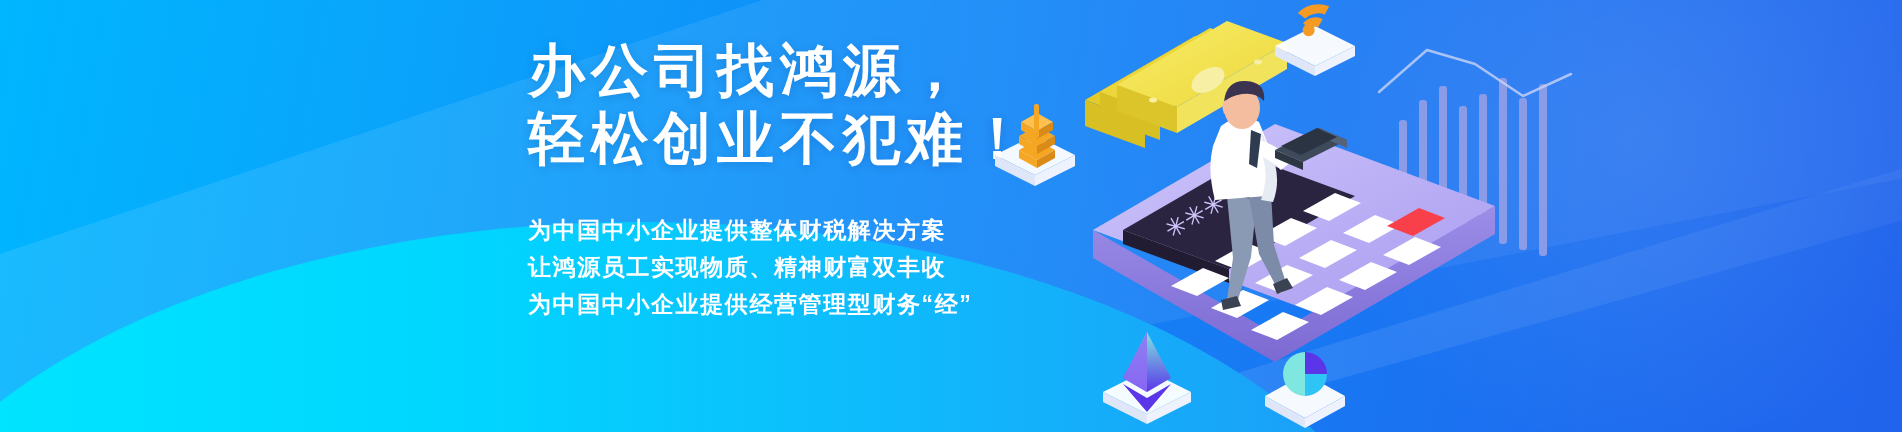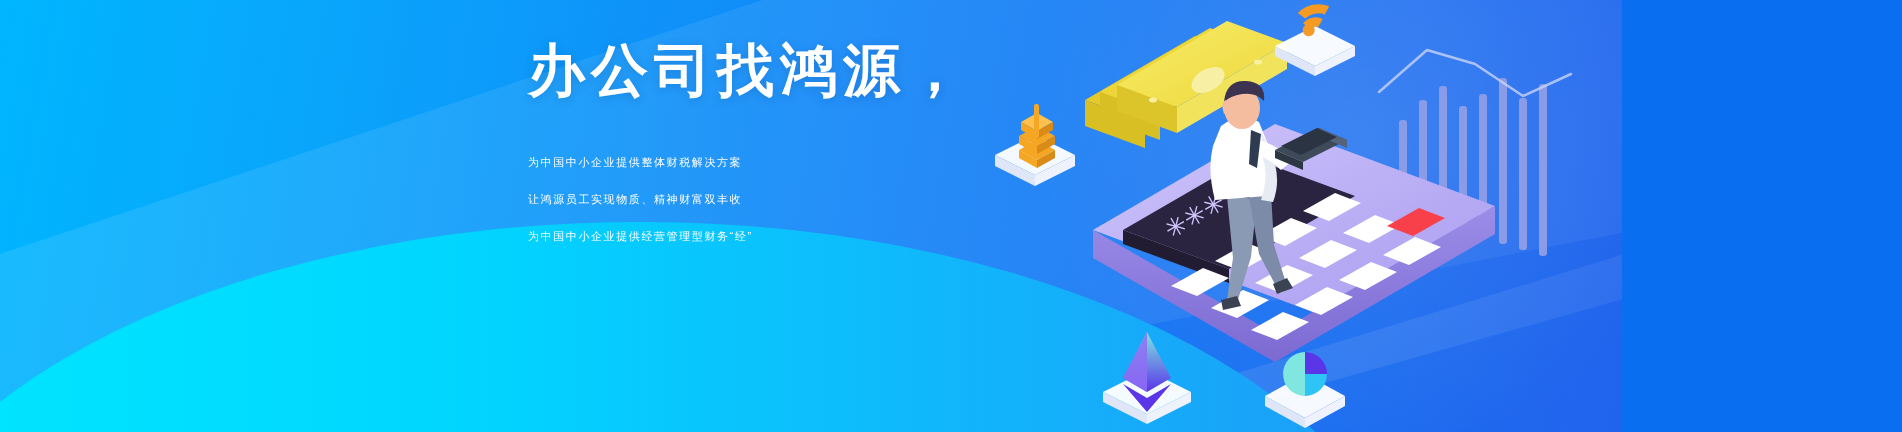--- a/index.html
+++ b/index.html
@@ -1,17 +1,17 @@
 <!DOCTYPE html>
 <html><head>
 <meta charset="utf-8">
 <style>
   html,body{margin:0;padding:0;background:#0a6ef0;}
   .banner{
-    position:relative;width:1622px;height:432px;overflow:hidden;
+    position:relative;width:1902px;height:432px;overflow:hidden;
     font-family:"Liberation Sans","DejaVu Sans",sans-serif;
     background:linear-gradient(100deg,#00b6ff 0%,#0aa3fb 22%,#1189f8 48%,#1a74f2 74%,#2163ec 100%);
   }
   
   .bg-diag{
     position:absolute;left:-60px;top:-160px;width:2100px;height:720px;
     background:linear-gradient(100deg,rgba(255,255,255,.10) 0%,rgba(255,255,255,.07) 55%,rgba(255,255,255,.04) 100%);
     transform:rotate(-11deg);transform-origin:0 100%;
     clip-path:polygon(0% 62%,100% 24%,100% 100%,0% 100%);
     pointer-events:none;
@@ -31,37 +31,38 @@
   .bg-glow{
     position:absolute;right:-120px;top:-160px;width:760px;height:600px;border-radius:50%;
     background:radial-gradient(circle,rgba(255,255,255,.09),rgba(255,255,255,0) 68%);
     pointer-events:none;
   }
   
   .copy{position:absolute;left:528px;top:36px;width:560px;}
   .headline{color:#fff;font-weight:bold;font-size:57px;line-height:68px;letter-spacing:6px;white-space:nowrap;
             text-shadow:0 2px 10px rgba(0,40,110,.20);}
   .sublist{margin-top:40px;}
-  .subline{color:#fff;font-size:11px;line-height:37px;letter-spacing:1.6px;white-space:nowrap;font-weight:400;}
+  .subline{color:#fff;font-size:23px;line-height:37px;letter-spacing:1.6px;white-space:nowrap;font-weight:700;}
   
   .art{position:absolute;left:975px;top:0;width:600px;height:432px;}
   .art svg{display:block;}
 </style>
 </head>
 <body>
 
 <div class="banner">
 
   <div class="bg-diag"></div>
   <div class="bg-diag2"></div>
   <div class="bg-glow"></div>
   <div class="bg-wave"></div>
 
   <div class="copy">
     <div class="headline">办公司找鸿源，</div>
+    <div class="headline">轻松创业不犯难！</div>
     <div class="sublist">
       <div class="subline">为中国中小企业提供整体财税解决方案</div>
       <div class="subline">让鸿源员工实现物质、精神财富双丰收</div>
       <div class="subline">为中国中小企业提供经营管理型财务“经”</div>
     </div>
   </div>
 
   <div class="art">
   <svg width="600" height="432" viewBox="0 0 600 432" xmlns="http://www.w3.org/2000/svg">
     <defs>

